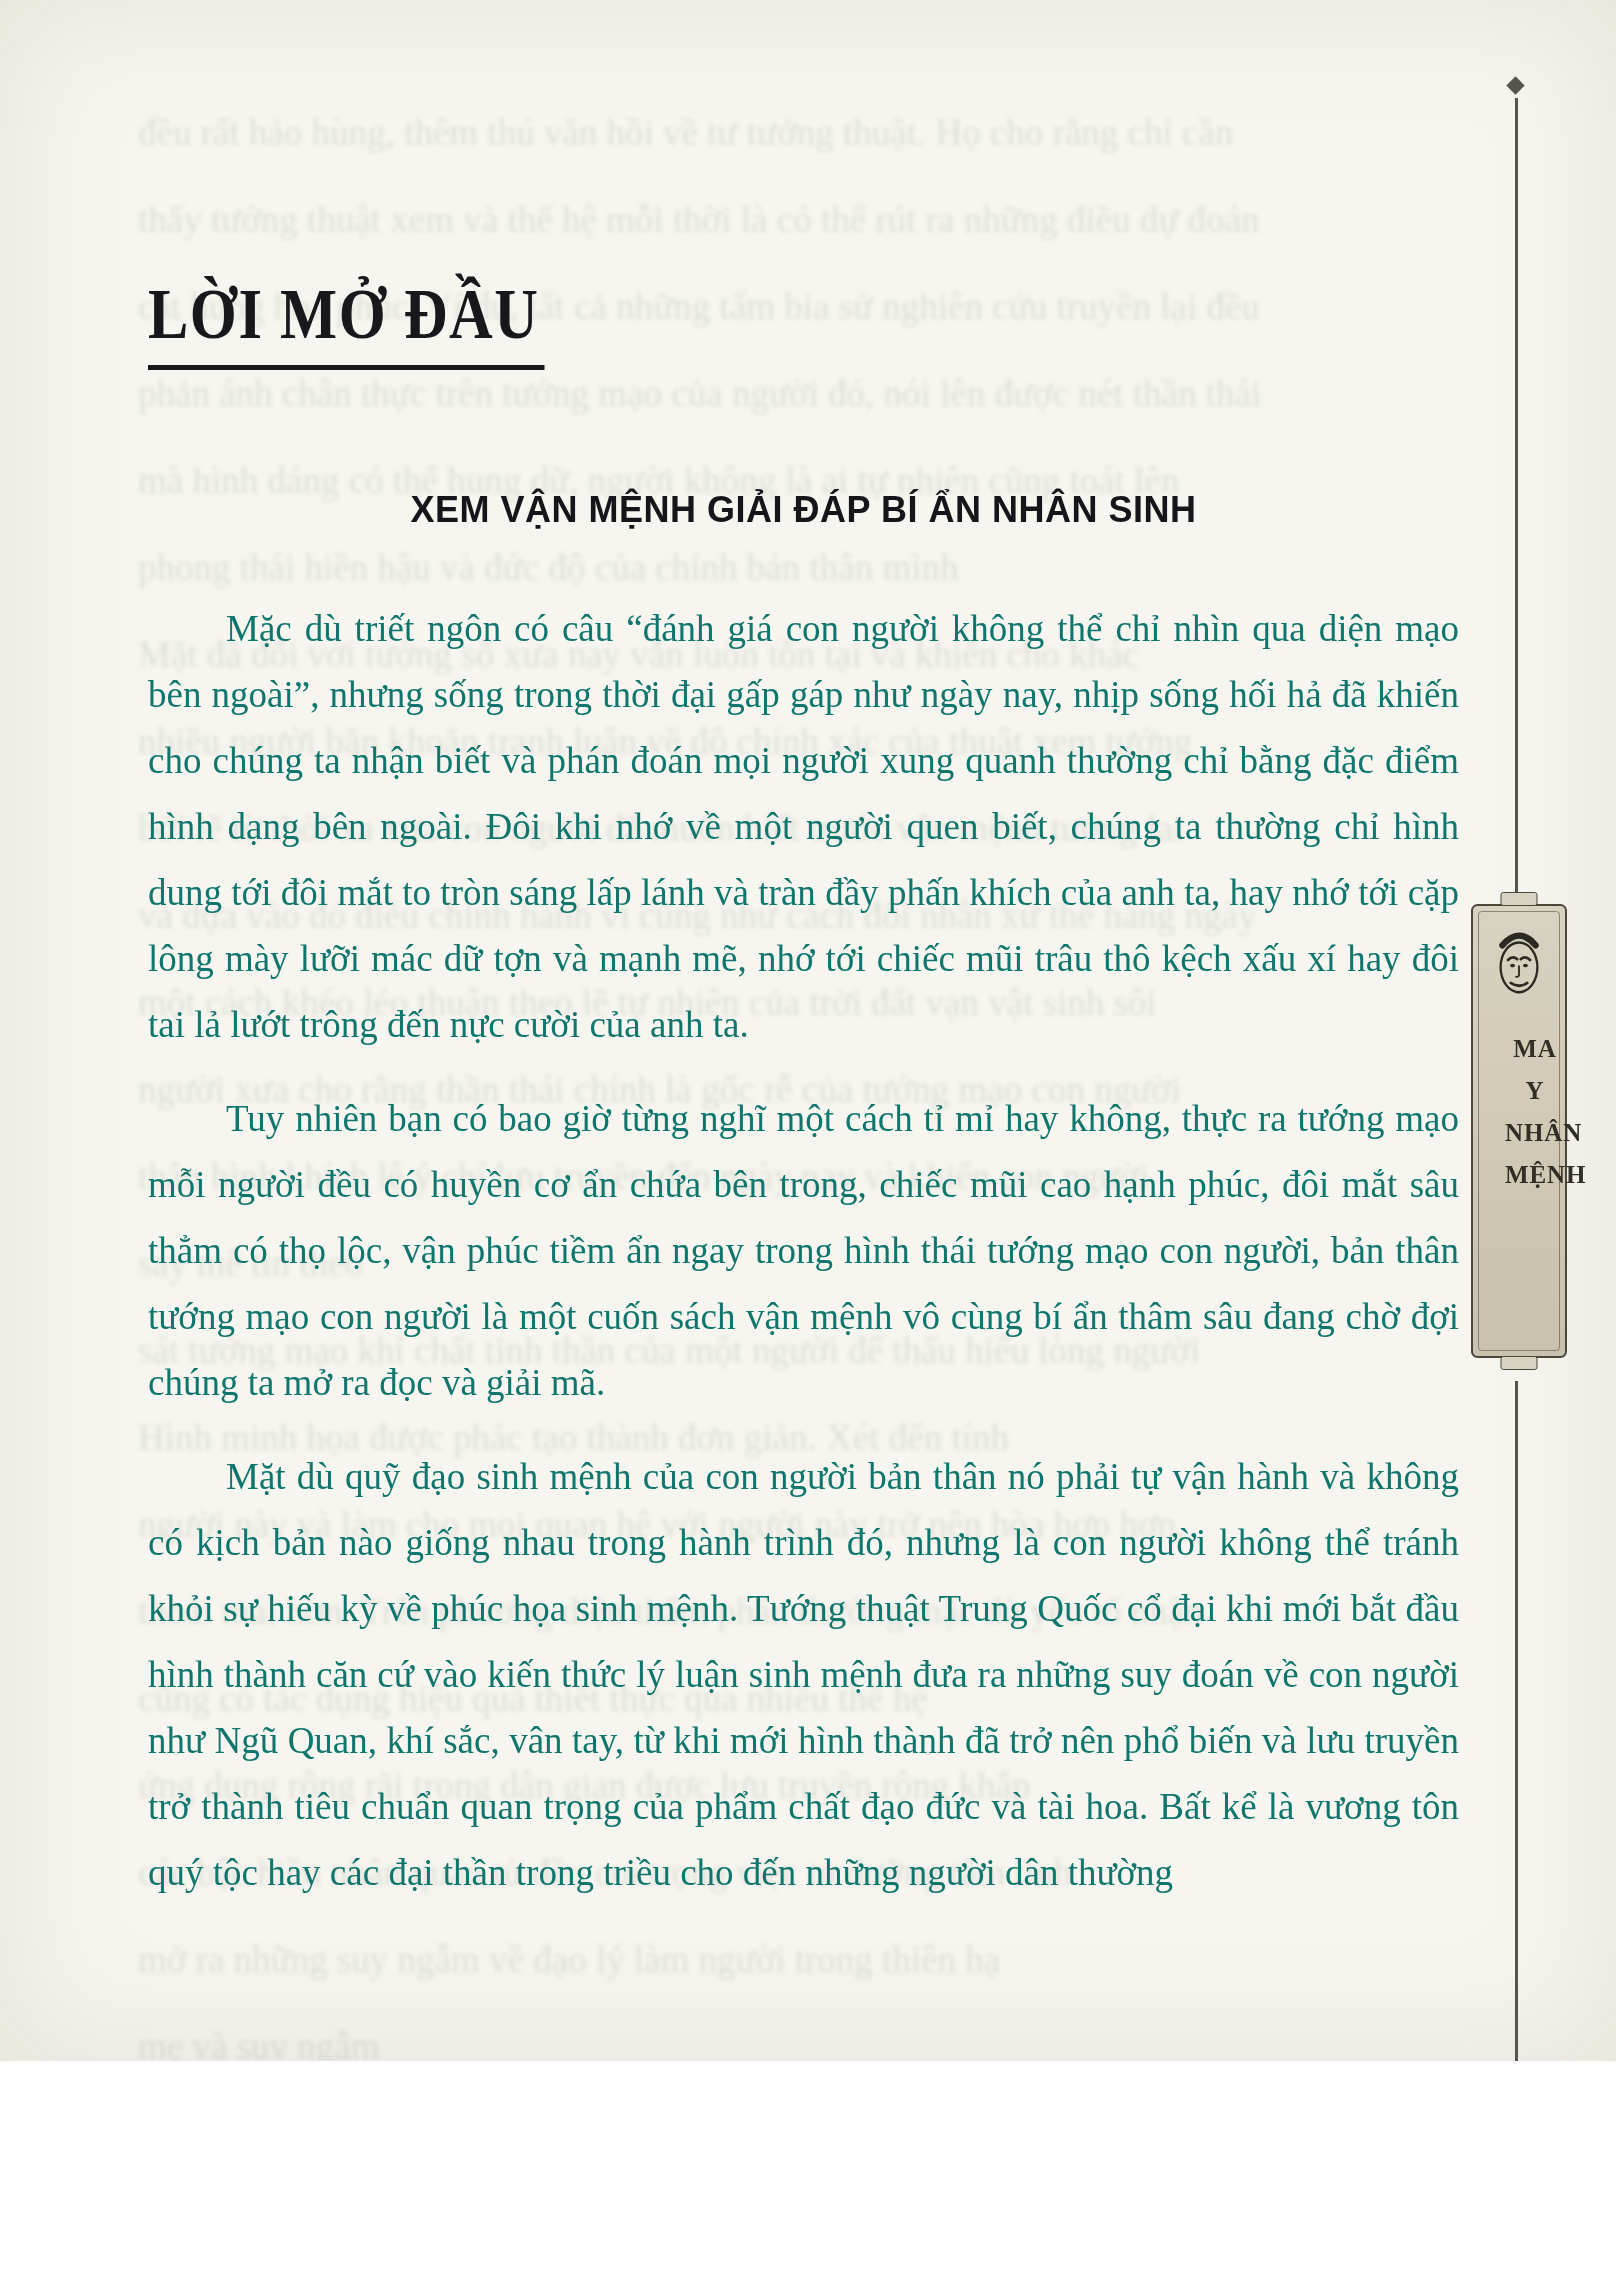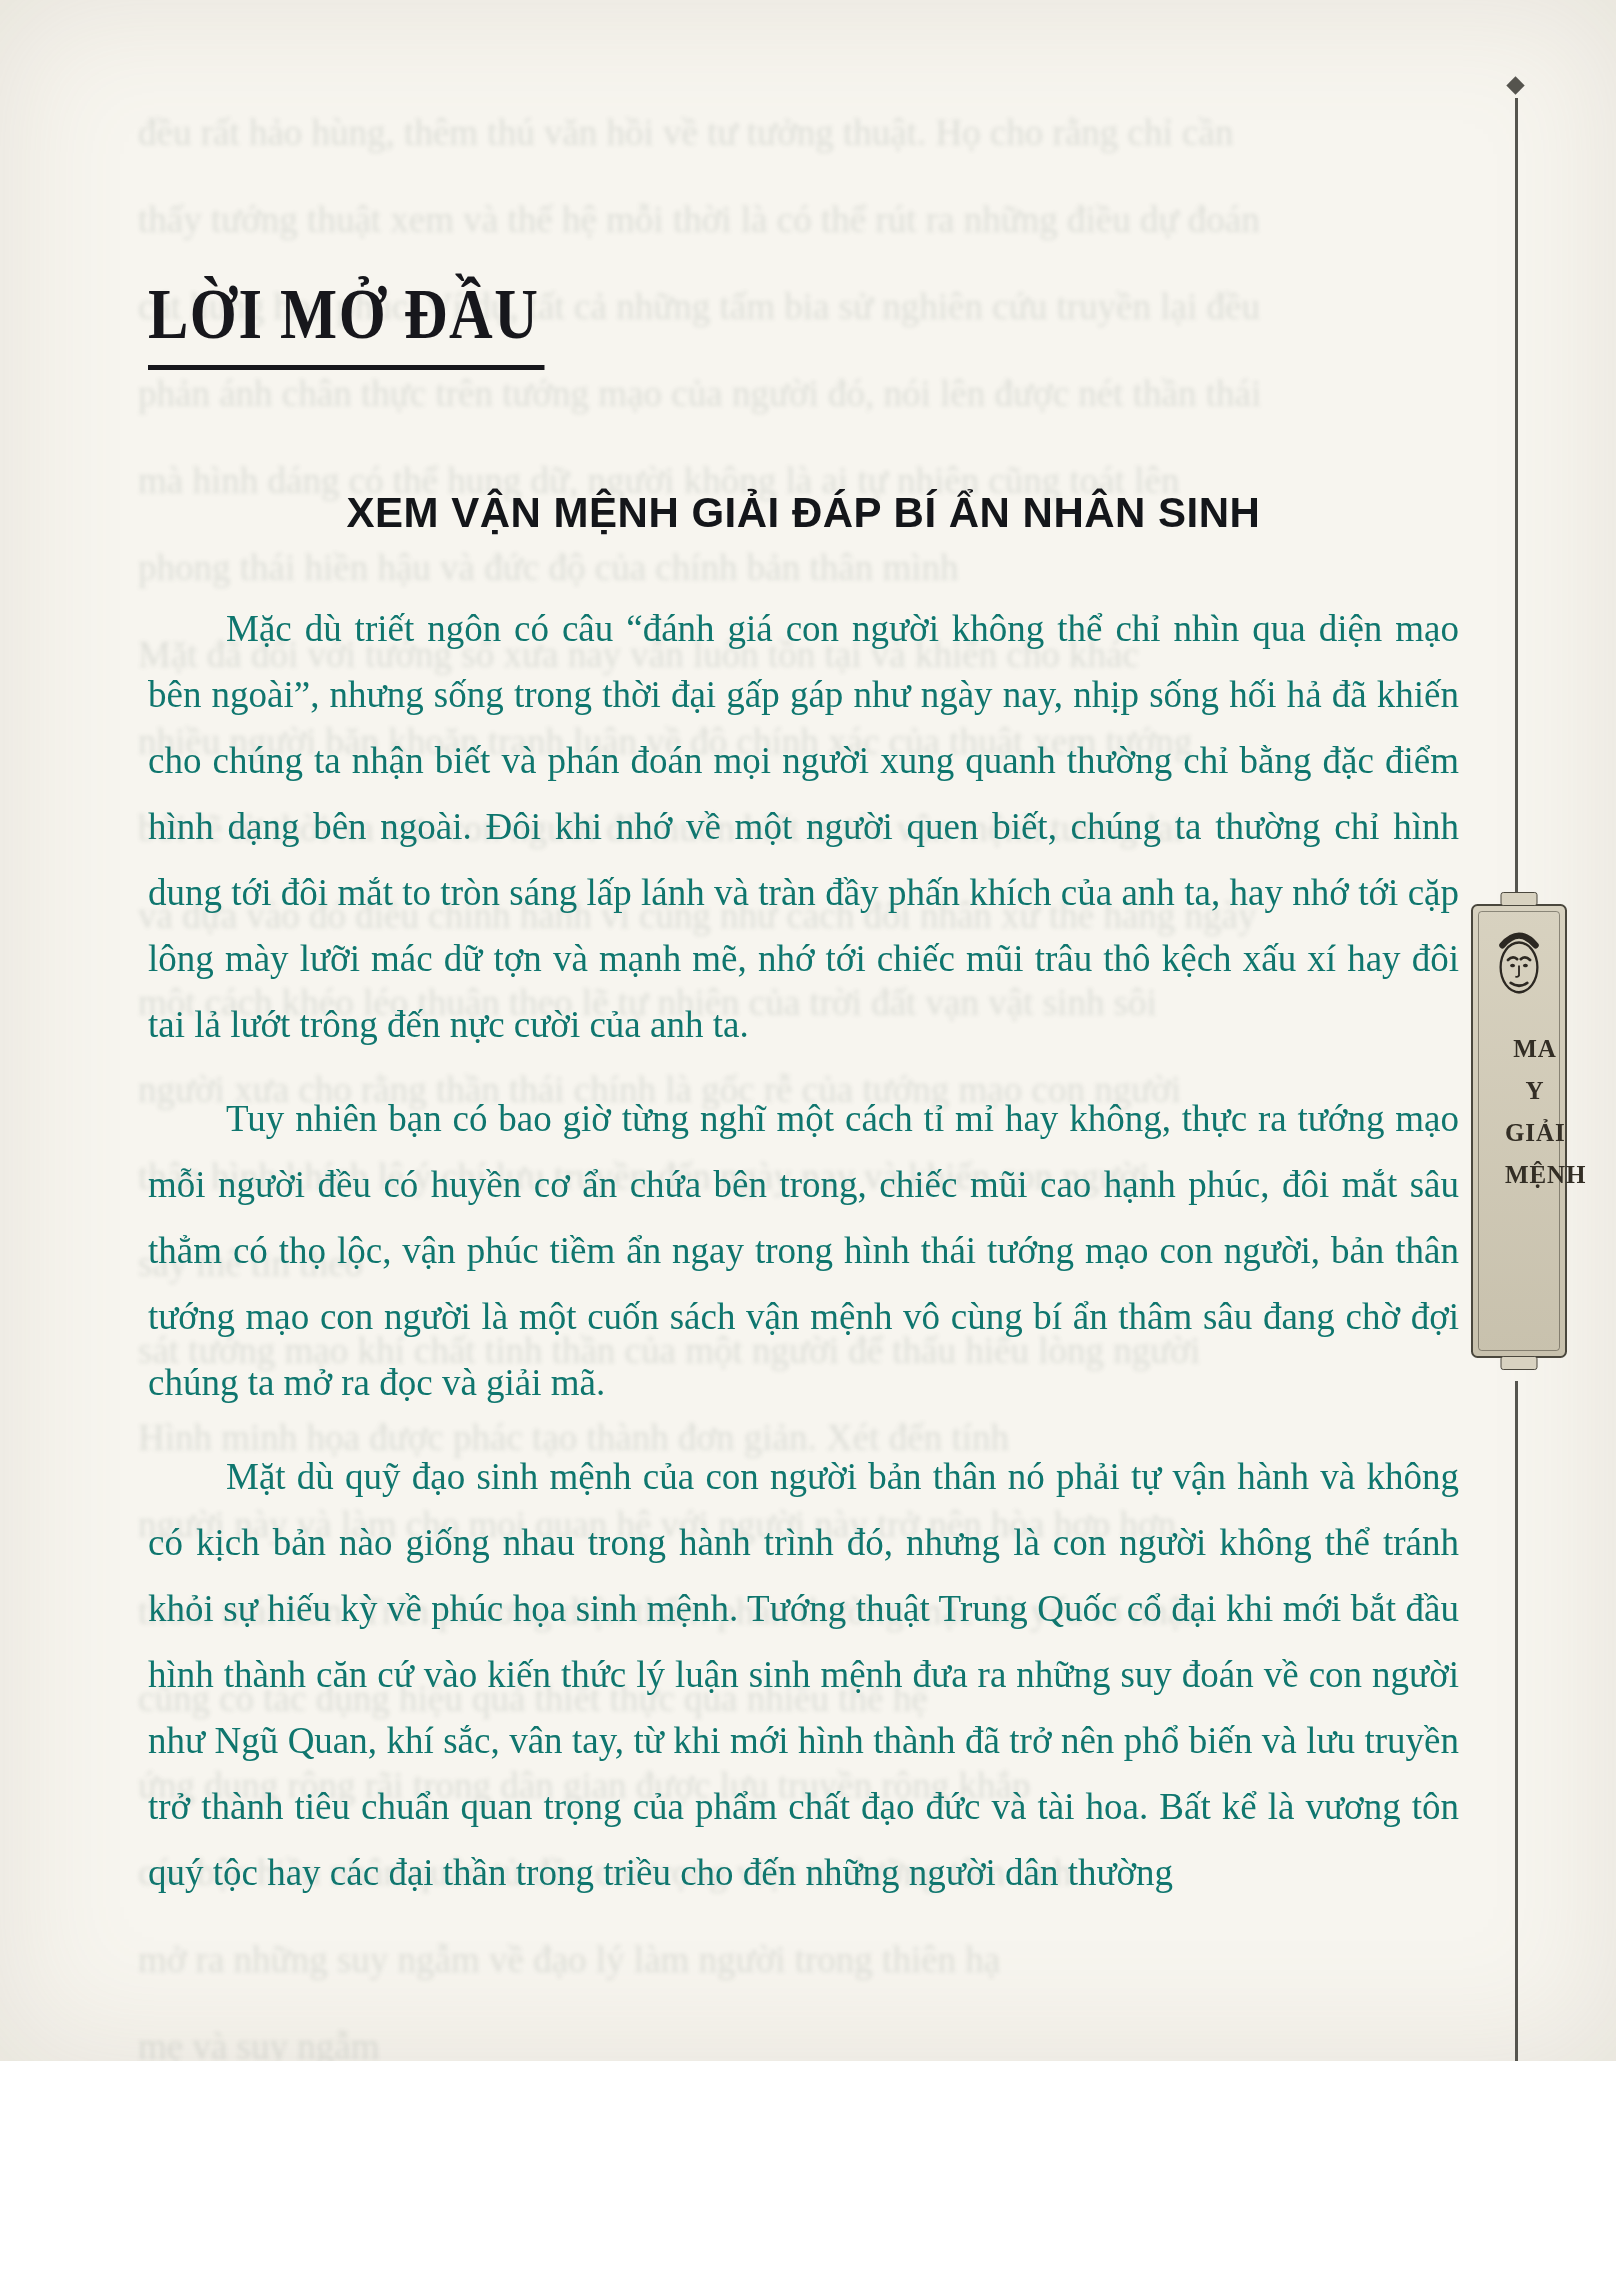--- a/index.html
+++ b/index.html
@@ -36,21 +36,21 @@
     color: var(--ink,#17171c);
     border-bottom:5.5px solid var(--ink,#17171c);
     padding:0 5.5px 9.2px 0;
   }
 
   
   .heading {
     position:absolute; left:148px; top:489px; width:1311px; z-index:2;
     text-align:center;
     font-family:"Liberation Sans", sans-serif;
-    font-weight:700; font-size:42px; color:#14161a;
+    font-weight:700; font-size:36px; color:#14161a;
     letter-spacing:0.5px;
   }
 
   
   .body-col { position:absolute; left:148px; top:596px; width:1311px; z-index:2; }
   .body-para {
     font-family:"Liberation Serif", serif;
     font-size:37px; line-height:66px;
     text-align:justify; text-indent:78px;
     color:#0f766e; margin:0 0 28px 0;
@@ -158,21 +158,21 @@
       <path d="M33 41 Q38 37 43 42" fill="none" stroke="#2c2822" stroke-width="3" stroke-linecap="round"></path>
       <ellipse cx="24" cy="48" rx="2.6" ry="2" fill="#2c2822"></ellipse>
       <ellipse cx="38" cy="48" rx="2.6" ry="2" fill="#2c2822"></ellipse>
       <path d="M31 48 L31 59 Q29 61 27 60" fill="none" stroke="#2c2822" stroke-width="2"></path>
       <path d="M22 67 Q31 73 40 67" fill="none" stroke="#2c2822" stroke-width="3" stroke-linecap="round"></path>
       <path d="M26 76 Q31 79 36 76" fill="none" stroke="#2c2822" stroke-width="2" stroke-linecap="round"></path>
     </svg>
     <div class="plaque-words">
         <div class="plaque-word">MA</div>
         <div class="plaque-word">Y</div>
-        <div class="plaque-word">GIẢI</div>
+        <div class="plaque-word">NHÂN</div>
         <div class="plaque-word">MỆNH</div>
       </div>
   </div>
 
   <svg class="flourish" width="157" height="59" viewBox="0 0 170 64" aria-hidden="true">
     <path d="M6 36 C26 10 52 8 66 20 C48 16 32 24 26 38 C20 48 10 46 6 36 Z" fill="#3a414a"></path>
     <path d="M34 42 C80 6 128 2 164 6 C130 28 92 46 52 50 C40 50 31 48 34 42 Z" fill="#3a414a"></path>
     <circle cx="150" cy="11" r="3" fill="#3a414a"></circle>
   </svg>
   <span class="pagenum">5</span>

